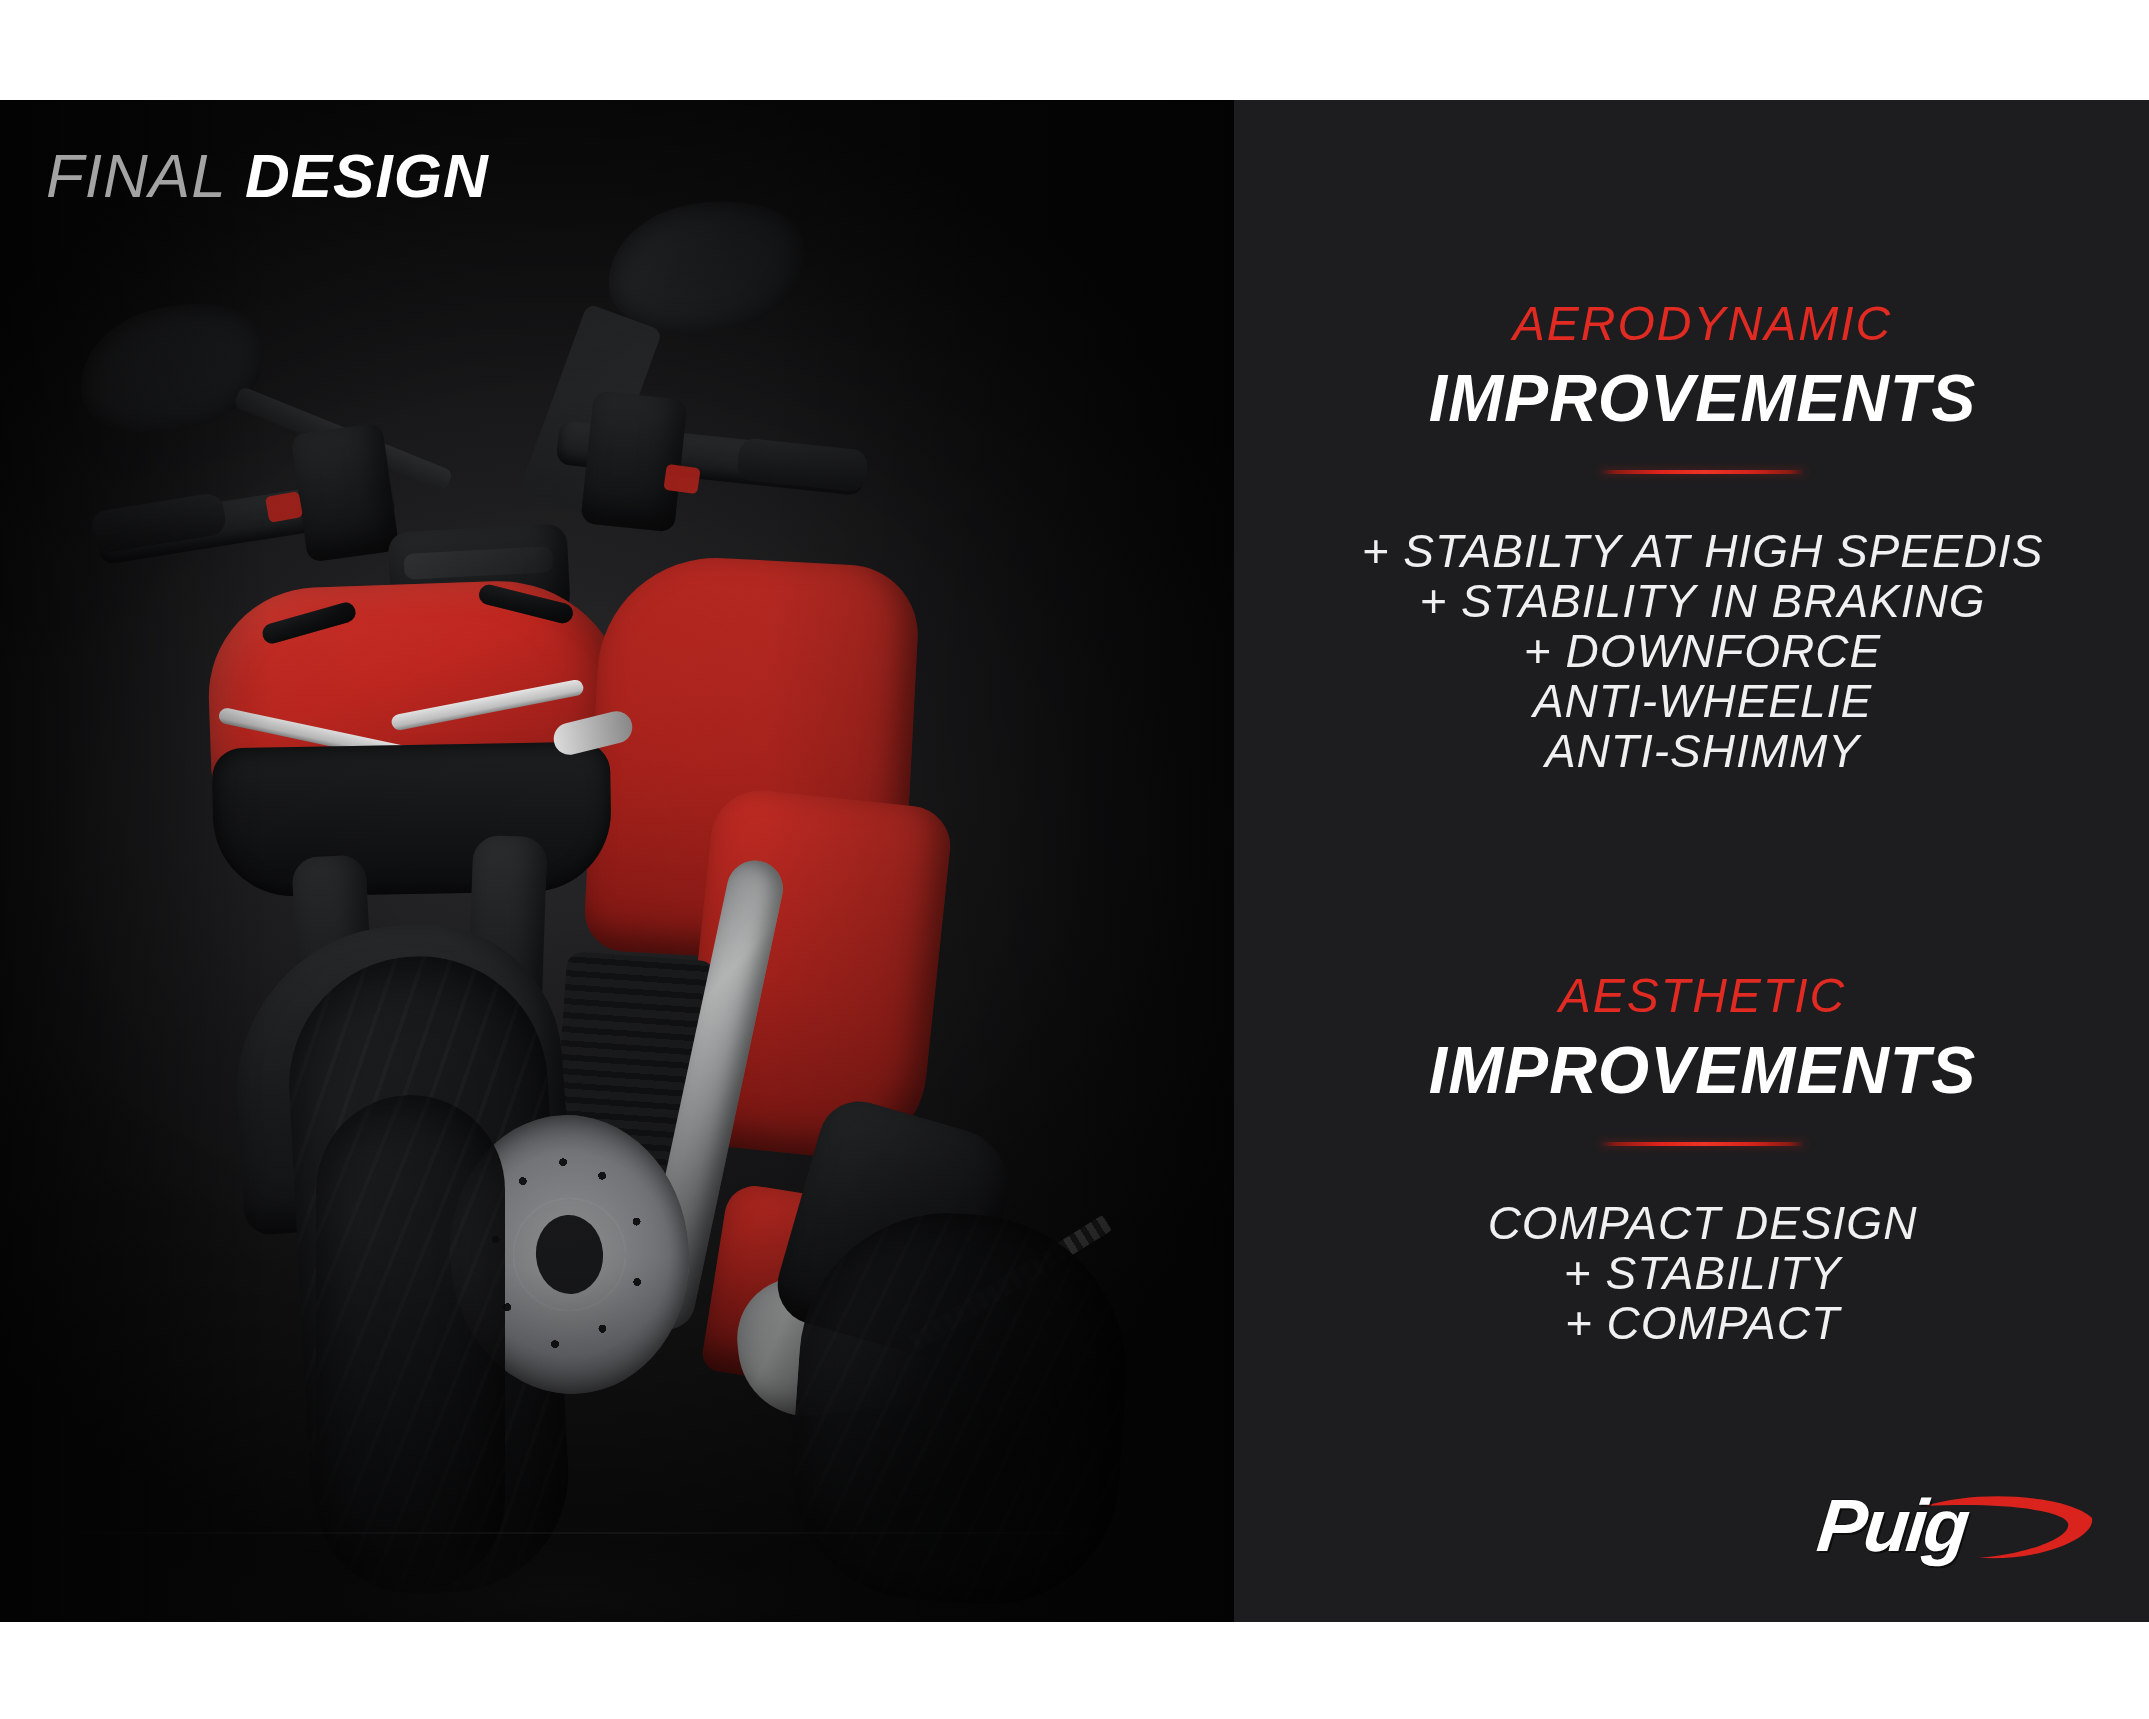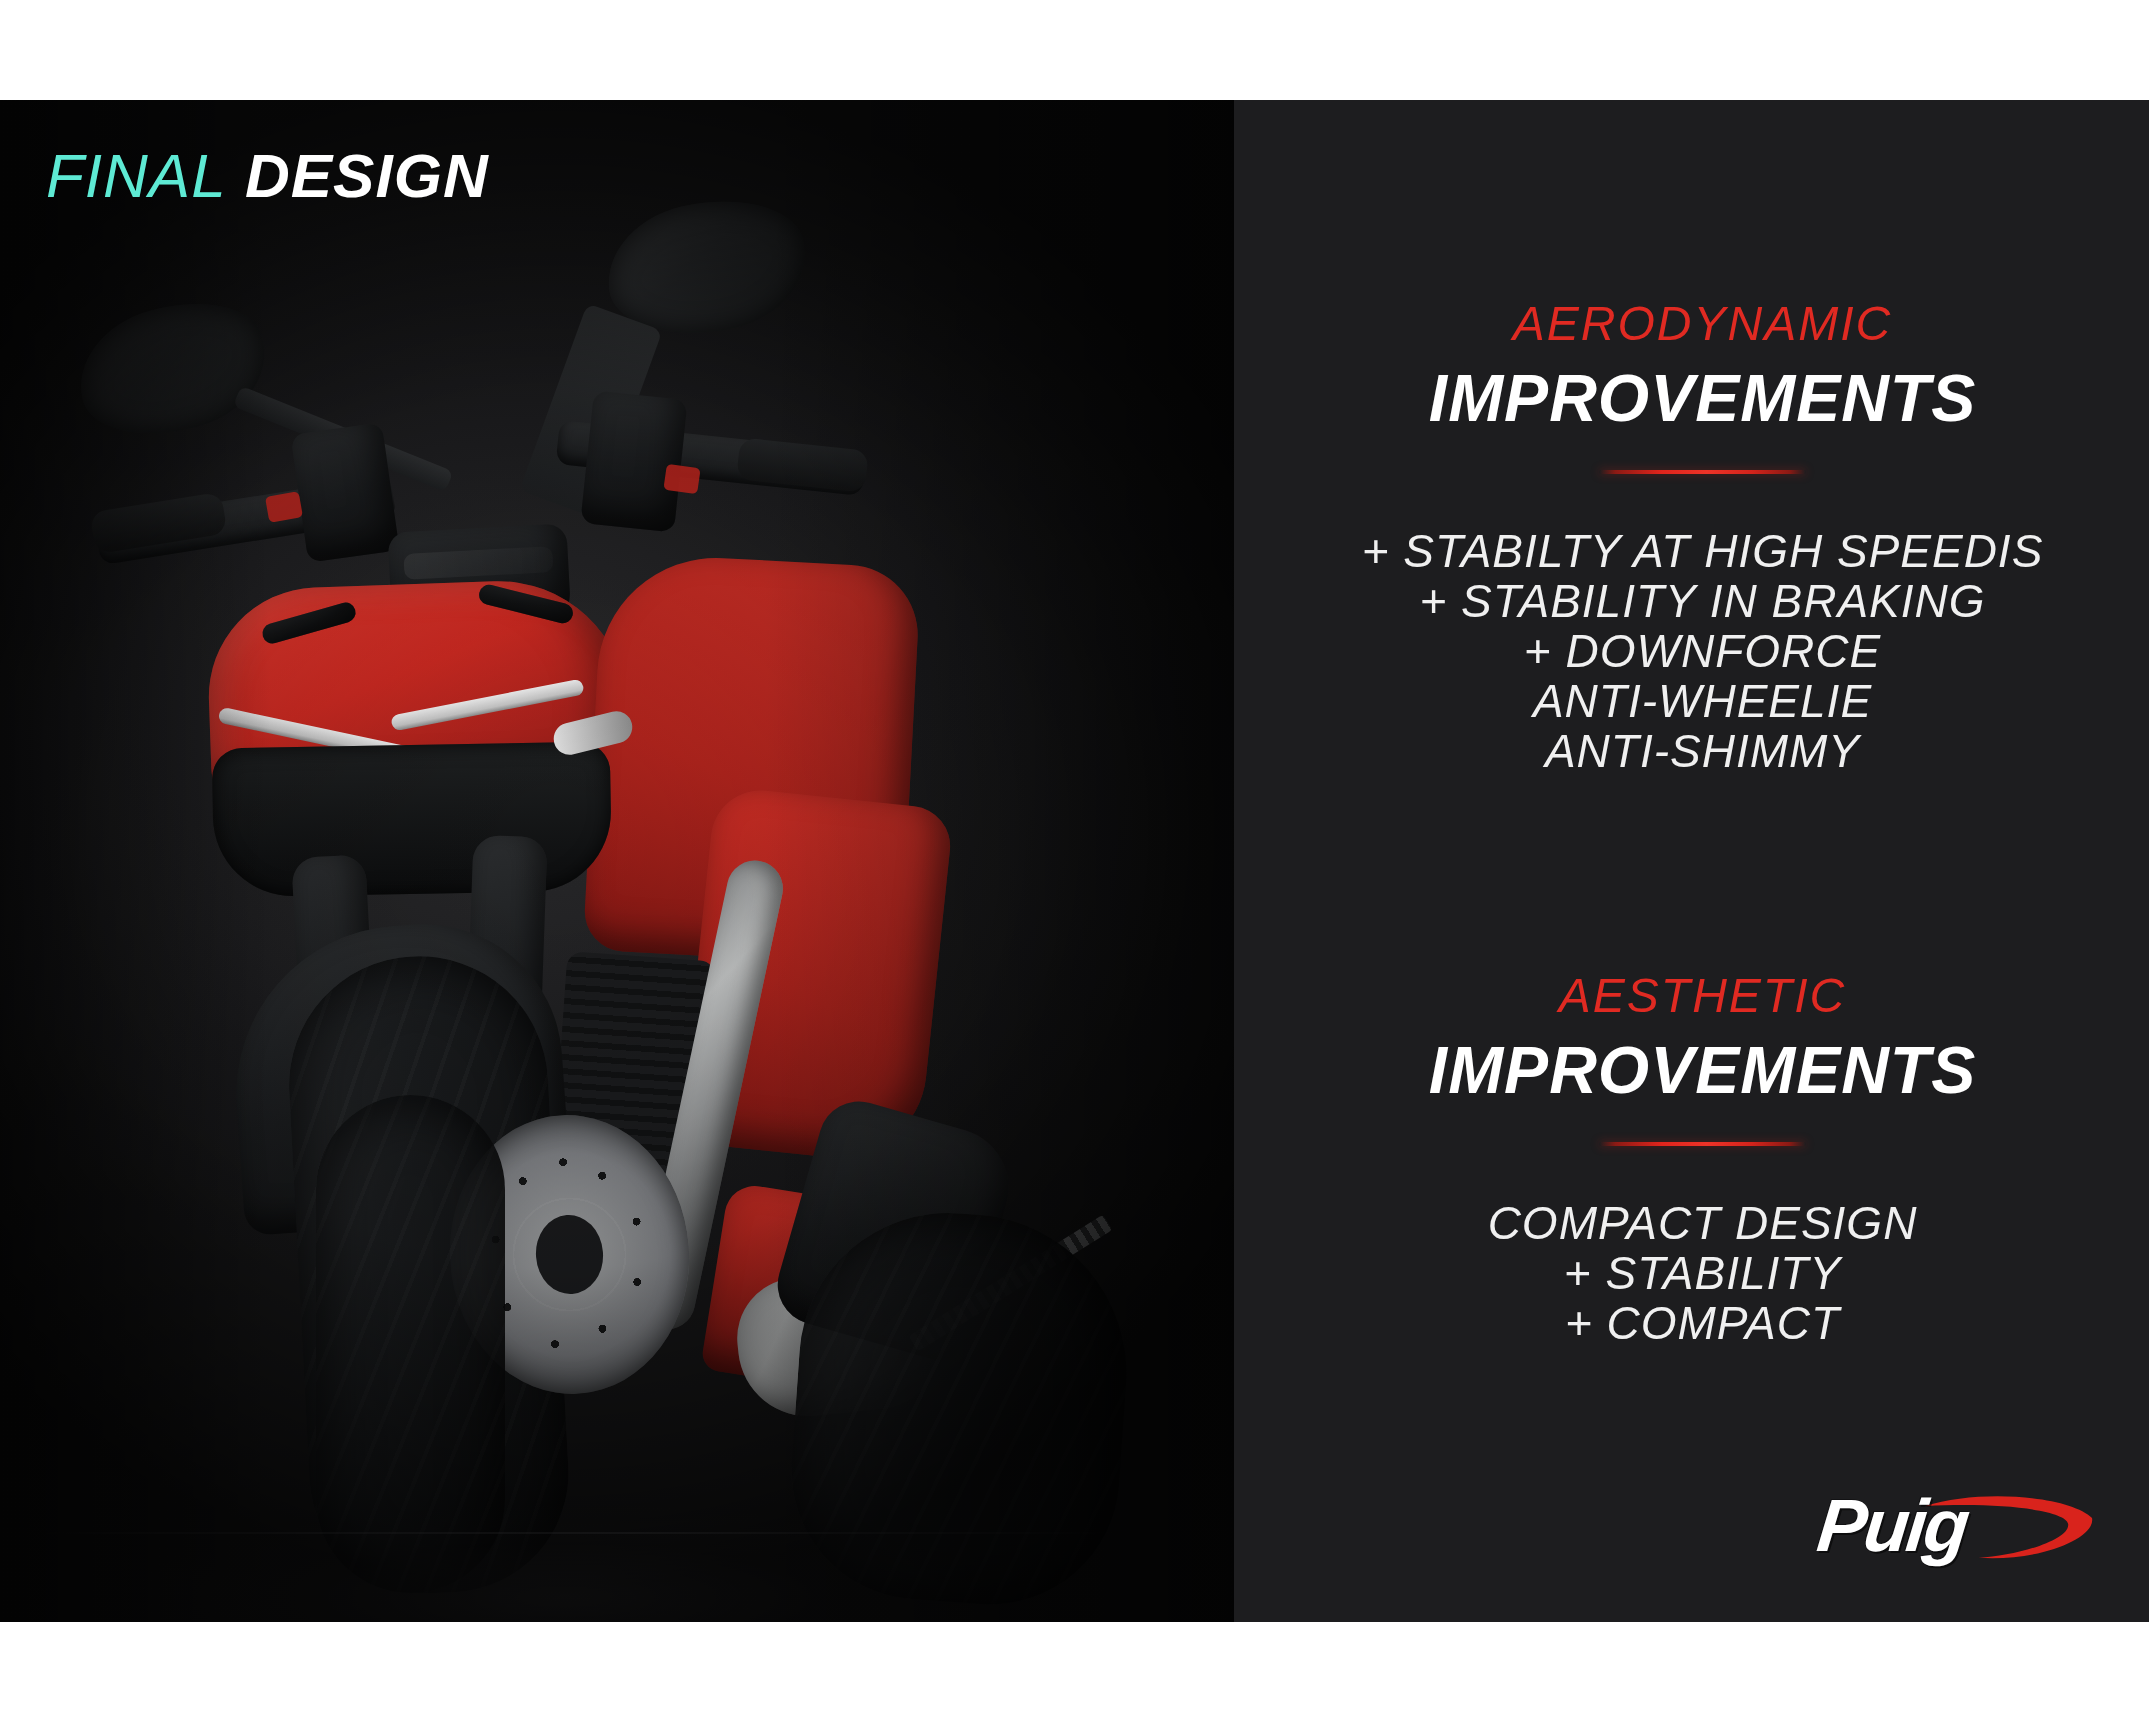--- a/index.html
+++ b/index.html
@@ -31,21 +31,21 @@
   #title-block{
     position:absolute;
     left:46px; top:40px;
     z-index:40;
     white-space:nowrap;
   }
   .t-light{
     font-size:62px;
     font-style:italic;
     font-weight:400;
-    color:#5eead4;
+    color:#a3a3a3;
     letter-spacing:1px;
   }
   .t-bold{
     font-size:62px;
     font-style:italic;
     font-weight:700;
     color:#ffffff;
     letter-spacing:1px;
     text-align:center;
   }

